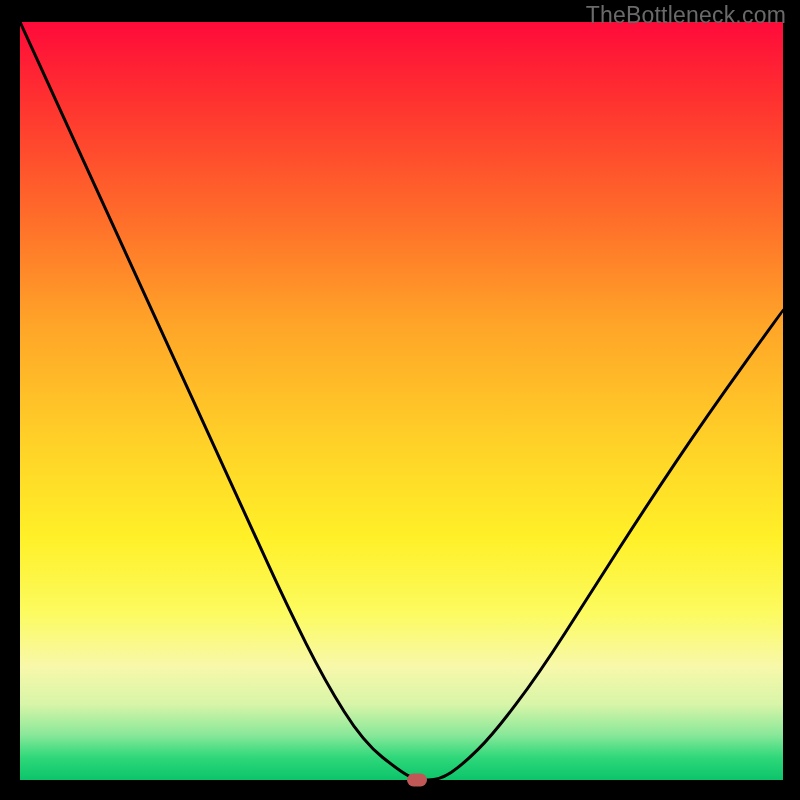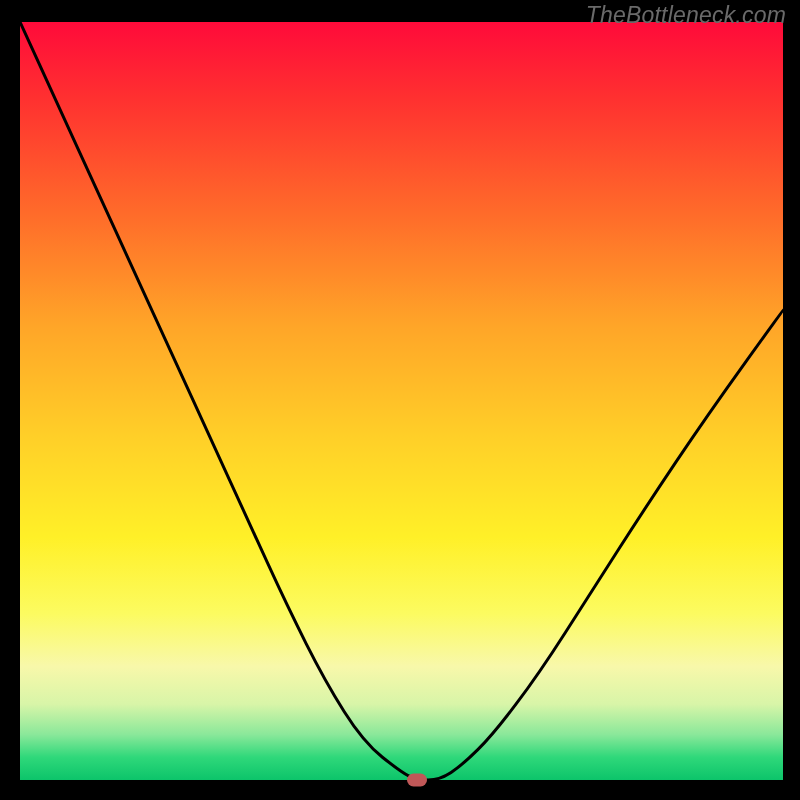--- a/index.html
+++ b/index.html
@@ -46,21 +46,20 @@
     transform: translate(-50%, -50%);
   }
   .watermark {
     position: absolute;
     top: 2px;
     right: 14px;
     color: #6a6a6a;
     font-size: 23px;
     font-weight: 500;
     letter-spacing: 0.2px;
-    font-style: italic;
   }
 </style>
 </head>
 <body>
 
 <div class="plot-area">
   <svg class="curve-svg" viewBox="0 0 763 758" preserveAspectRatio="none">
     <path id="curve-path" d="M 0 0 Q 0 0 19.075 41.69 Q 38.15 83.38 57.224999999999994 125.07 Q 76.3 166.76 95.375 208.45 Q 114.45 250.14 133.525 291.83 Q 152.6 333.52 171.675 375.21 Q 190.75 416.9 209.825 458.59 Q 228.9 500.28 247.97500000000002 541.97 Q 267.05 583.66 286.125 621.56 Q 305.2 659.46 324.275 689.78 Q 343.35 720.1 362.425 735.26 Q 381.5 750.42 389.13 754.21 Q 396.76 758 408.20500000000004 758 Q 419.65000000000003 758 431.095 750.4200000000001 Q 442.53999999999996 742.84 457.79999999999995 727.6800000000001 Q 473.06 712.52 495.95000000000005 682.2 Q 518.84 651.88 545.5450000000001 610.19 Q 572.25 568.5 598.9549999999999 526.81 Q 625.66 485.12 656.1800000000001 439.64 Q 686.7 394.16 724.85 341.1 T 763 288.04" fill="none" stroke="#000000" stroke-width="3" stroke-linejoin="round" stroke-linecap="round"></path>
   </svg>
   <div class="minimum-marker" id="min-marker" style="left: 396.76px; top: 758px; background: rgb(192, 88, 88);"></div>

